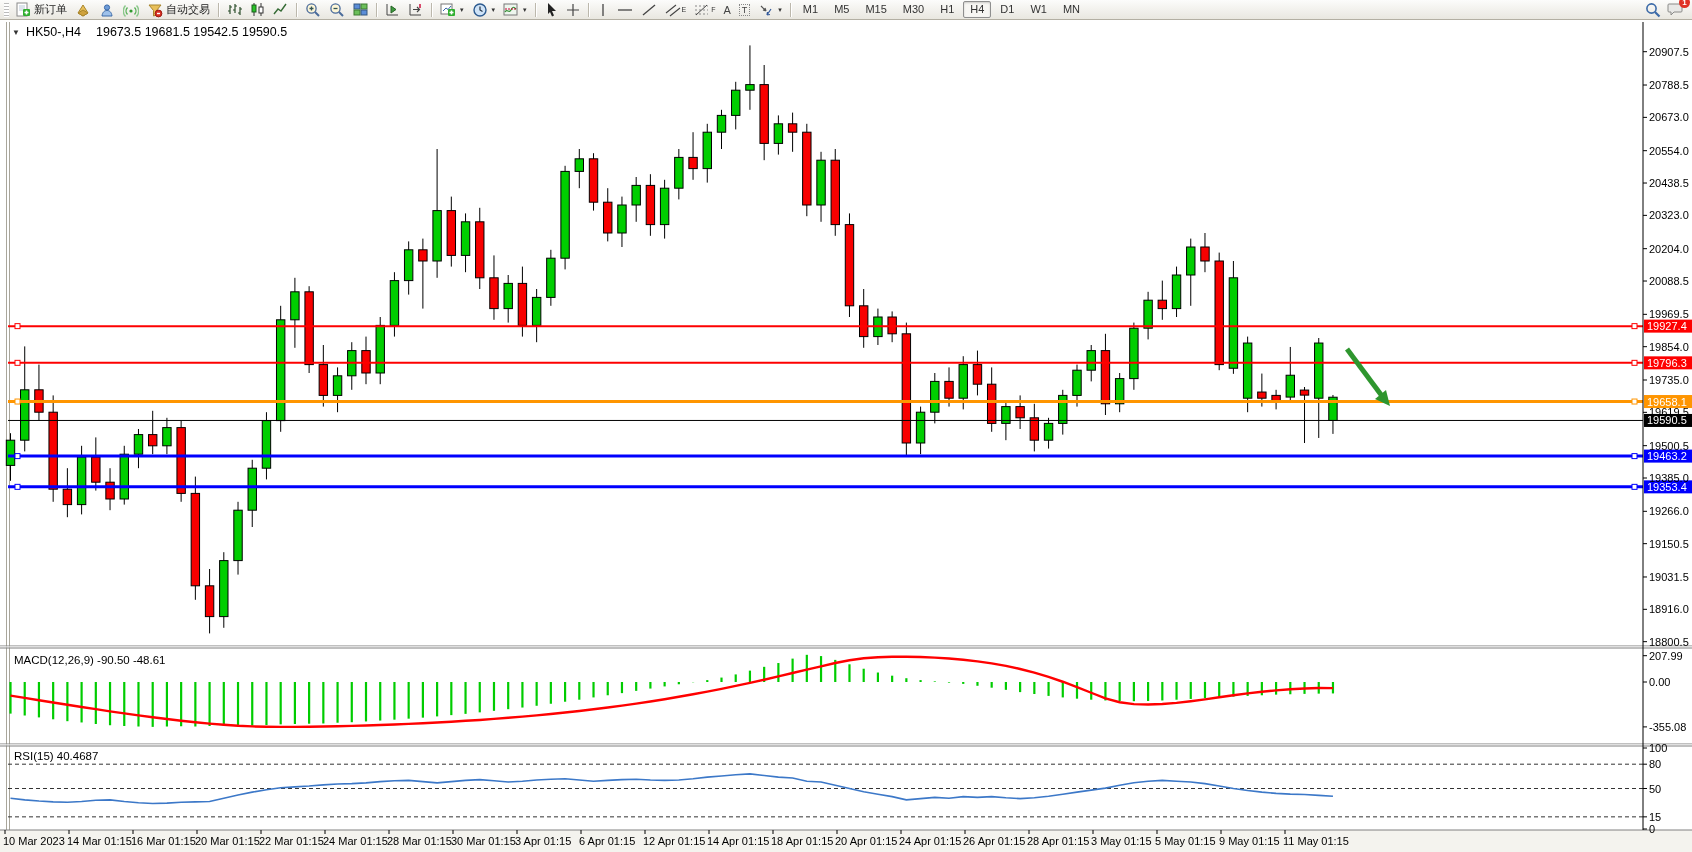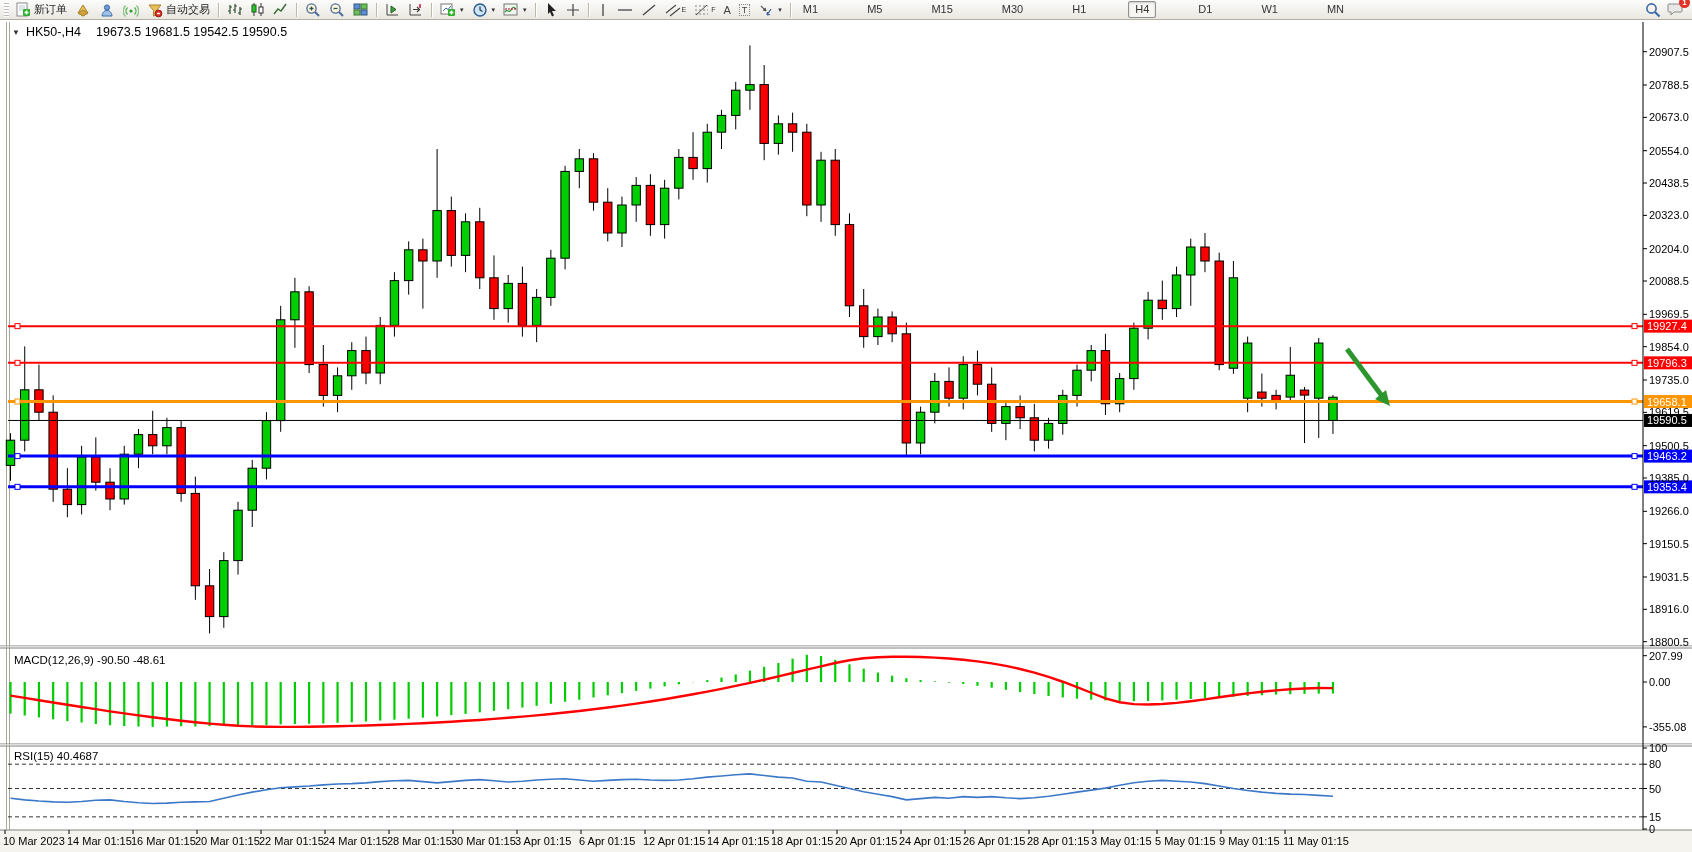--- a/index.html
+++ b/index.html
@@ -6,21 +6,21 @@
     font-family:"Liberation Sans","DejaVu Sans",sans-serif;-webkit-font-smoothing:antialiased;}
   
   #toolbar{height:19px;display:flex;align-items:center;background:linear-gradient(#fcfcfb,#e9e7e0);
     border-bottom:1px solid #b3afa3;font-size:11px;color:#222;padding:0 2px;white-space:nowrap;}
   .grip{width:5px;height:14px;margin:0 2px;background:repeating-linear-gradient(#bbb 0 1px,#fff 1px 3px);}
   .tb-sep{width:1px;height:14px;background:#bcb8ac;margin:0 4px;box-shadow:1px 0 0 #fff;}
   .tb-btn{display:inline-flex;align-items:center;gap:3px;height:17px;padding:0 3px;border:1px solid transparent;border-radius:2px;}
   .tb-btn svg{display:block}
   .tb-label{font-size:11px;}
   .caret{font-size:7px;color:#333;margin-left:1px;}
-  #tf-box{display:flex;align-items:flex-end;gap:33px;}
+  #tf-box{display:flex;align-items:flex-end;}
   .tf-btn{padding:1px 6px;margin:0 1px;font-size:11px;color:#333;border:1px solid transparent;border-radius:2px;height:13px;line-height:13px;}
   .tf-btn.active{border-color:#8f8f8f;background:#f7f6f3;box-shadow:inset 0 1px 2px rgba(0,0,0,.18);}
   #tb-right{margin-left:auto;display:flex;align-items:center;gap:6px;padding-right:6px;}
   .badge{position:absolute;top:-4px;right:-6px;background:#e03226;color:#fff;border-radius:50%;
     width:11px;height:11px;font-size:8px;line-height:11px;text-align:center;font-weight:bold;}
   .bubble-wrap{position:relative;}
   .sub-letter{font-size:7px;vertical-align:sub;color:#333;margin-left:-2px;}
   .letter-icon{font-size:11px;color:#444;}
   .tlabel-icon{font-size:9px;color:#444;border:1px dotted #888;padding:0 2px;}
   

